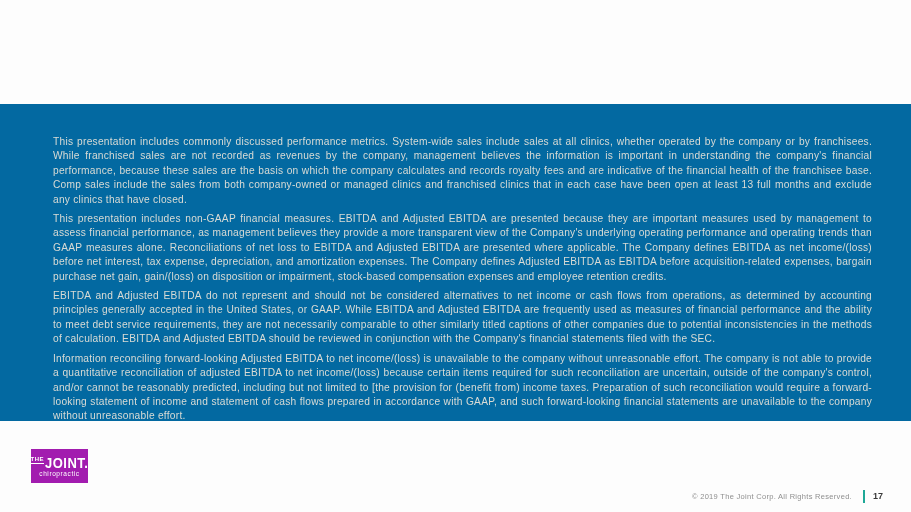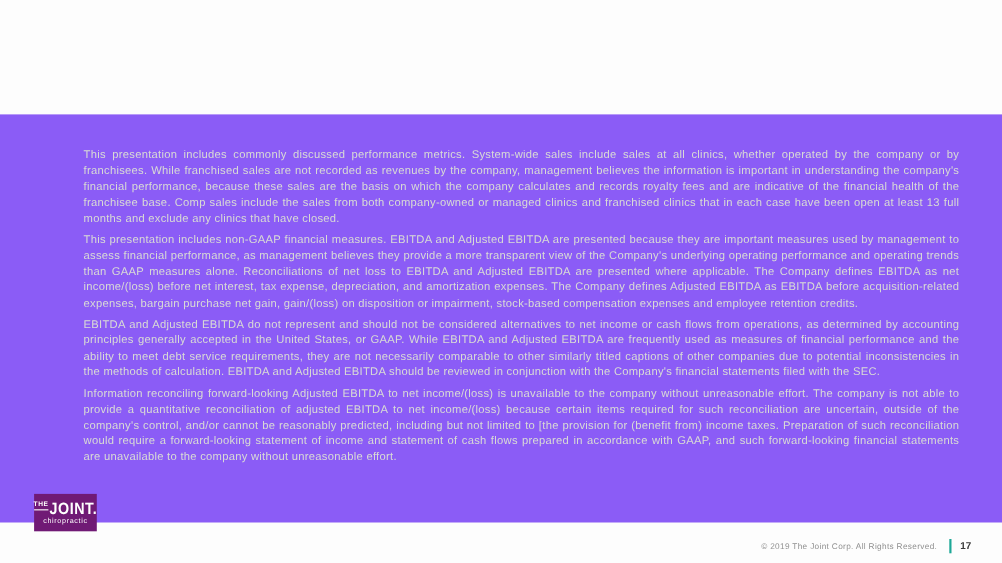--- a/index.html
+++ b/index.html
@@ -24,38 +24,38 @@
       font-size: 28px;
       font-weight: bold;
       letter-spacing: 0.6px;
       line-height: 1.1;
       white-space: nowrap;
     }
     
     .disclaimer-panel {
       position: absolute;
       left: 0; top: 104px;
-      width: 911px; height: 371px;
-      background: #8b5cf6;
-      padding: 31px 39px 0 76px;
+      width: 911px; height: 317px;
+      background: #0369a1;
+      padding: 31px 39px 0 53px;
     }
     .disclaimer-panel p {
       color: #d9dbd5;
       font-size: 10.2px;
       line-height: 14.4px;
       letter-spacing: 0.25px;
       text-align: justify;
       margin-bottom: 5px;
     }
     
     .logo-box {
       position: absolute;
       left: 31px; top: 449px;
       width: 57px; height: 34px;
-      background: #701a75;
+      background: #a21caf;
       color: #ffffff;
       display: flex;
       flex-direction: column;
       align-items: center;
       justify-content: center;
       padding: 2px 14px;
     }
     .logo-top {
       display: flex;
       align-items: flex-start;

